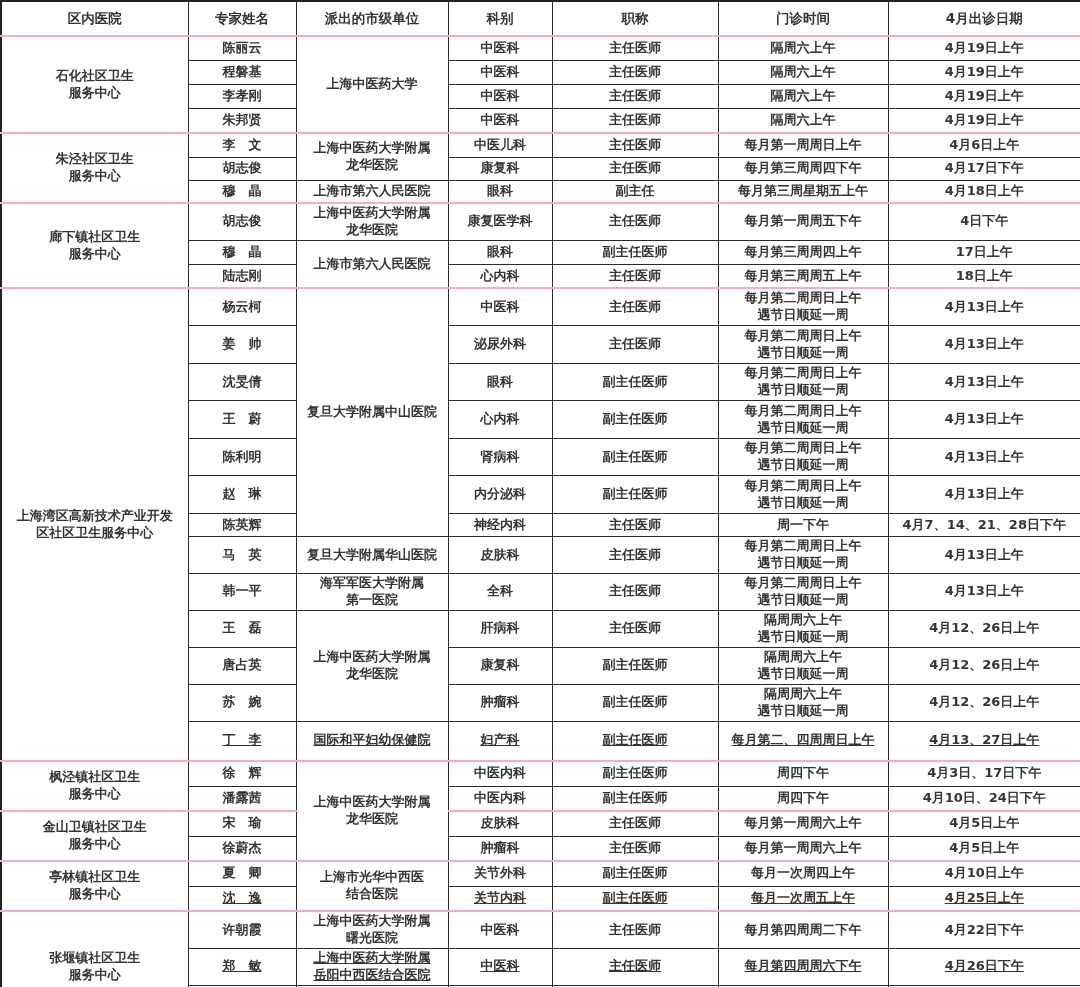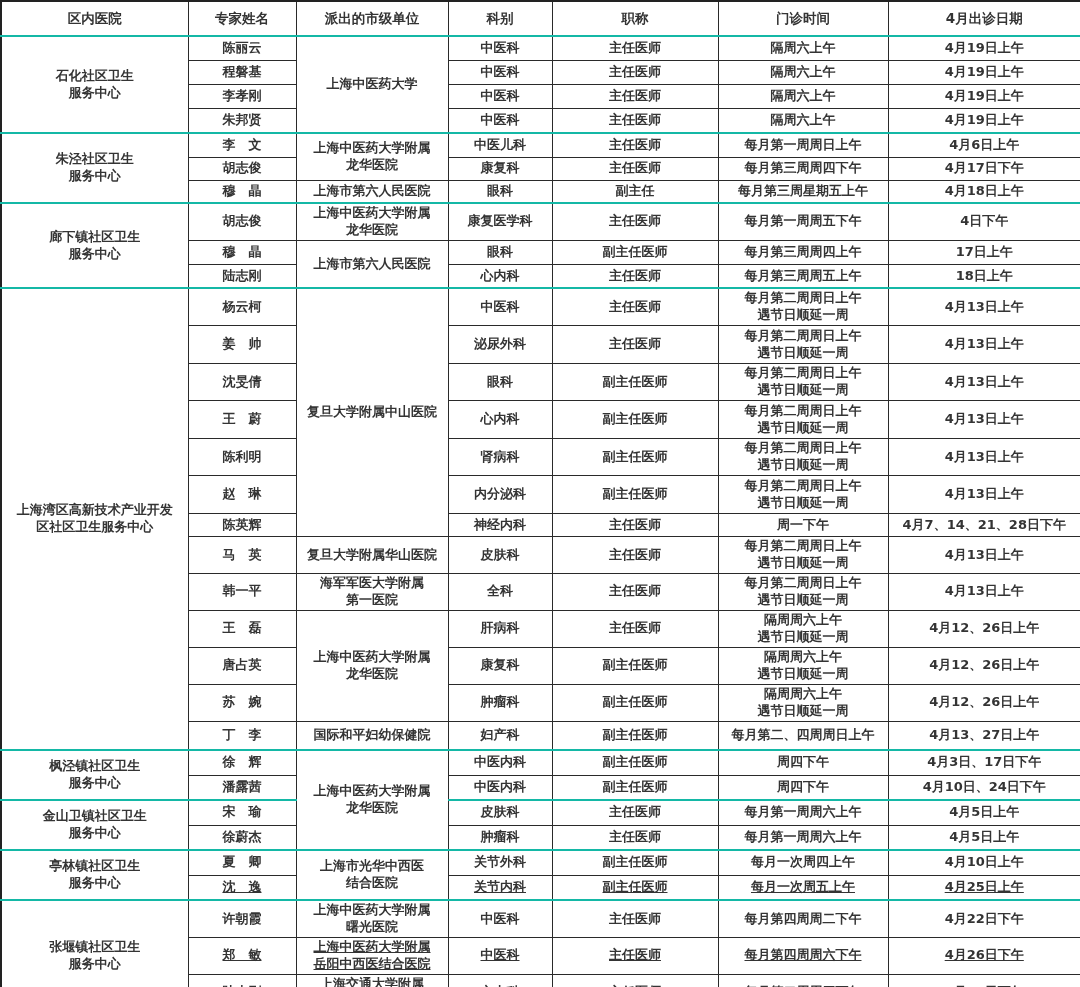--- a/index.html
+++ b/index.html
@@ -26,21 +26,21 @@
     line-height: 1.3;
     white-space: pre-line;
     overflow: hidden;
   }
   table.schedule th {
     font-size: 13.5px;
     font-weight: 700;
     height: 31px;
   }
   table.schedule { border: 2px solid #222222; }
-  tr.sec > td { border-top: 2px solid #14b8a6; }
+  tr.sec > td { border-top: 2px solid #f9a8d4; }
   thead tr { border-bottom: 2px solid #6d28d9; }
 </style>
 </head>
 <body>
 
 <div class="page">
   <table class="schedule">
     <colgroup>
         <col style="width: 187px;">
         <col style="width: 108px;">
@@ -241,21 +241,21 @@
           <td>4月12、26日上午</td>
         </tr>
         <tr style="height: 31px;">
           <td>苏　婉</td>
           <td>肿瘤科</td>
           <td>副主任医师</td>
           <td>隔周周六上午
 遇节日顺延一周</td>
           <td>4月12、26日上午</td>
         </tr>
-        <tr style="height: 29px;">
+        <tr style="height: 40px; text-decoration: underline;">
           <td>丁　李</td>
           <td>国际和平妇幼保健院</td>
           <td>妇产科</td>
           <td>副主任医师</td>
           <td>每月第二、四周周日上午</td>
           <td>4月13、27日上午</td>
         </tr>
         <tr class="sec" style="height: 25px;">
           <td rowspan="2">枫泾镇社区卫生
 服务中心</td>

